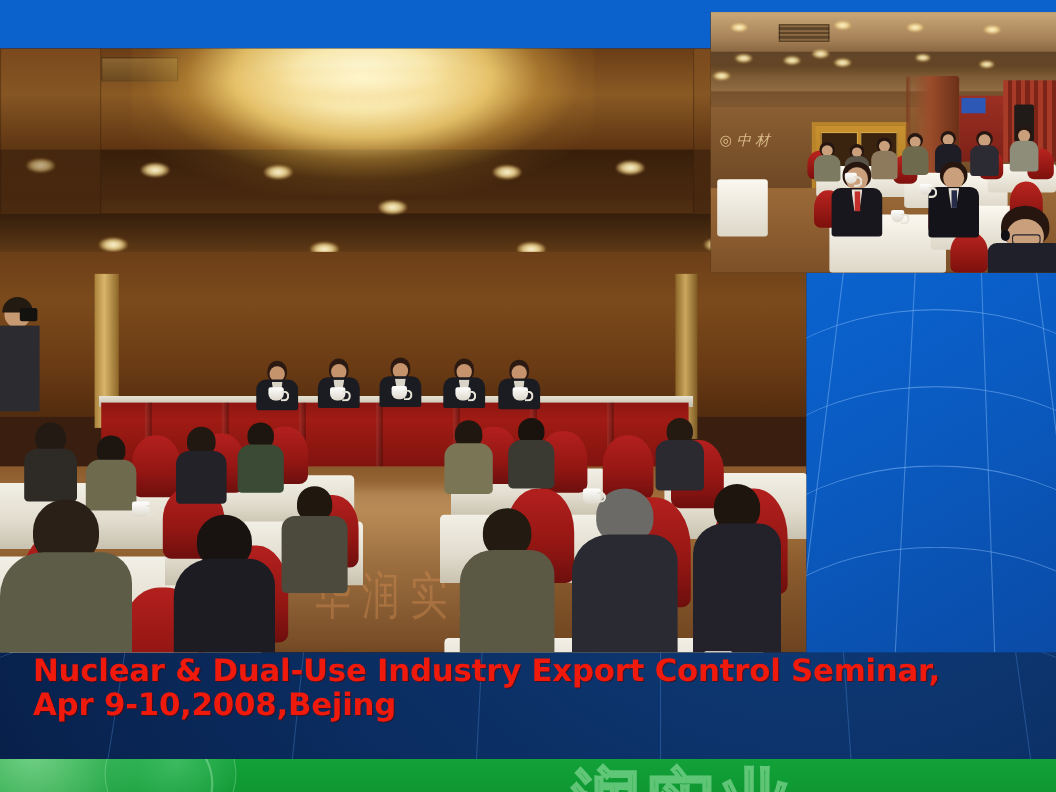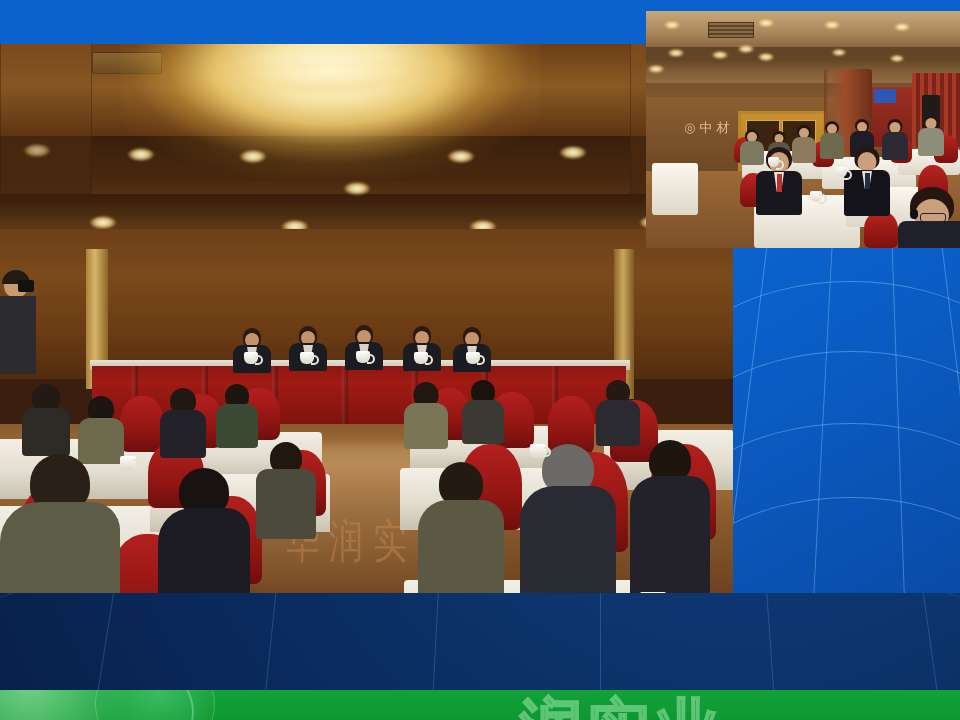--- a/index.html
+++ b/index.html
@@ -255,23 +255,24 @@
   .tr-wall{
     position:absolute;left:0;top:72px;width:314px;height:92px;
     background:linear-gradient(180deg,#76512c 0%,#8a6135 35%,#6a4626 100%);
   }
   .tr-woodpanel{
     position:absolute;left:0;top:86px;width:190px;height:78px;
     background:linear-gradient(180deg,#8a5f32,#6d4724);
     border-bottom:2px solid rgba(40,24,10,.5);
   }
   .tr-logo{
-    position:absolute;left:38px;top:108px;width:68px;height:20px;
+    position:absolute;left:8px;top:108px;width:68px;height:20px;
     color:rgba(242,214,160,.80);font-size:13px;font-family:"DejaVu Sans",sans-serif;
     white-space:nowrap;
+    font-style:italic;
   }
   .tr-door{
     position:absolute;left:92px;top:100px;width:82px;height:72px;
     background:linear-gradient(180deg,#c9912f,#a87420);
     border:3px solid #b9842a;
   }
   .tr-door .pane{
     position:absolute;top:6px;width:32px;height:58px;background:#3a2410;
     border:1px solid #d9a849;
   }
@@ -688,20 +689,26 @@
       <div class="bb" style="top:34px;width:68px;height:30px;background:#20202a;"></div>
       <div style="position:absolute;left:12px;top:22px;width:8px;height:10px;border-radius:4px;background:#101014;"></div>
       <div style="position:absolute;left:22px;top:26px;width:24px;height:7px;border:1.5px solid #23242c;border-radius:3px;background:transparent;"></div>
     </div>
 
     <div class="cup" style="left:164px;top:180px;width:12px;height:11px;"></div>
     <div class="cup" style="left:190px;top:156px;width:11px;height:10px;"></div>
     <div class="cup" style="left:122px;top:146px;width:11px;height:10px;"></div>
   </div>
 
+  <div class="title-zone">
+    <div class="title-text">
+      <span>Nuclear &amp; Dual-Use Industry Export Control Seminar,</span>
+      <span class="l2">Apr 9-10,2008,Bejing</span>
+    </div>
+  </div>
 
   <div class="footer">
     <div class="f-sphere1"></div>
     <div class="f-ring"></div>
     <div class="f-sphere2"></div>
     <div class="f-watermark">润实业</div>
     <div class="f-logo-en">HANGZHOU  HUARUN  INDUSTRY  CO.,LTD</div>
   </div>
 
 </div>

